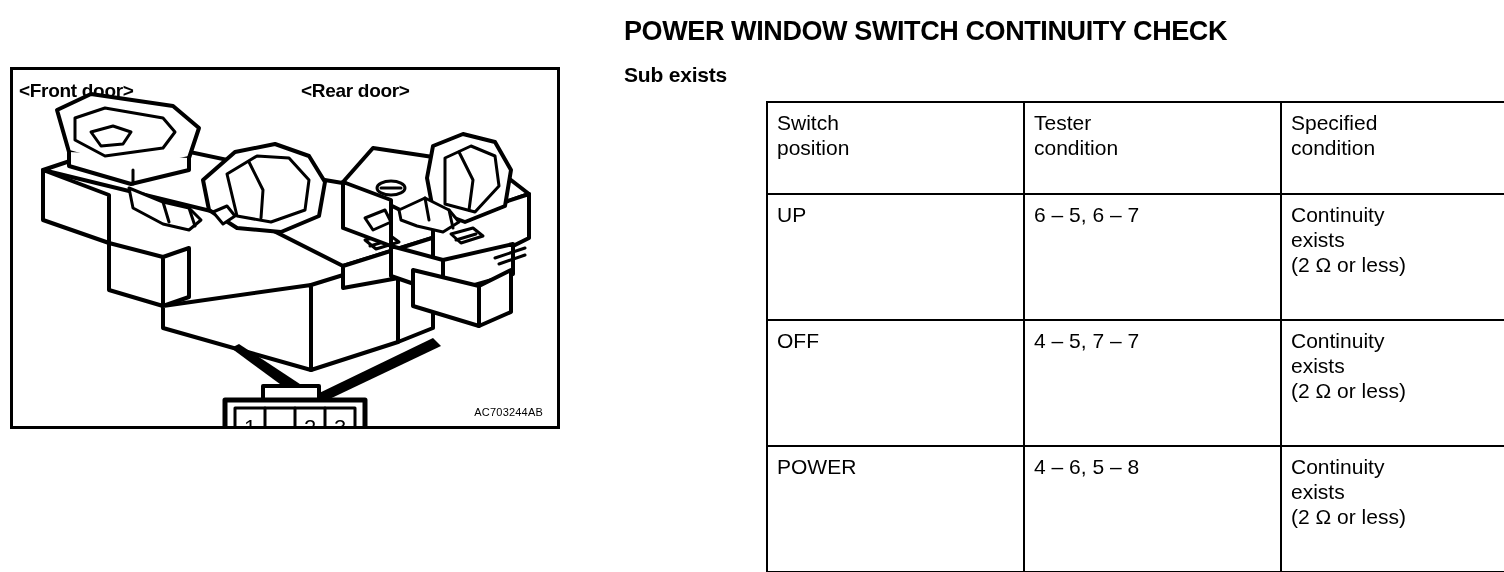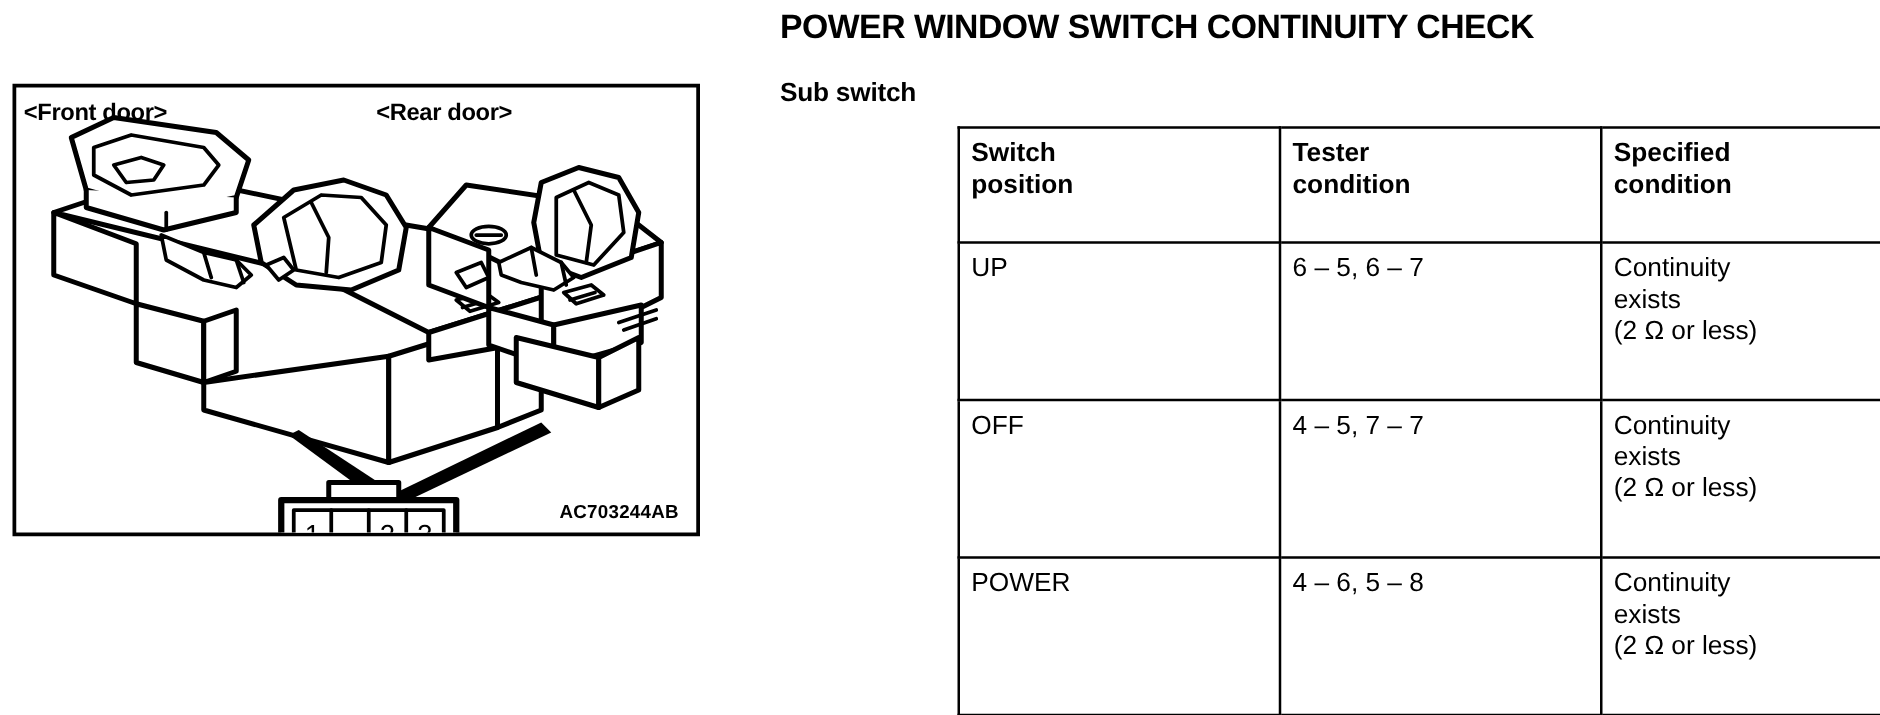--- a/index.html
+++ b/index.html
@@ -42,36 +42,36 @@
     left: 0;
     top: 0;
     width: 544px;
     height: 356px;
   }
 
   #part-number {
     position: absolute;
     right: 14px;
     bottom: 8px;
-    font-size: 15px;
-    font-weight: bold;
+    font-size: 11px;
+    font-weight: normal;
     letter-spacing: 0.2px;
   }
 
   
   #right-col {
     position: absolute;
     left: 624px;
     top: 0;
     width: 870px;
   }
   #page-title {
     position: absolute;
     left: 0;
-    top: 6px;
+    top: 16px;
     font-size: 27px;
     font-weight: bold;
     letter-spacing: -0.4px;
     white-space: nowrap;
   }
   #section-title {
     position: absolute;
     left: 0;
     top: 63px;
     font-size: 21px;
@@ -92,21 +92,21 @@
   #continuity-table th {
     border: 2px solid #000;
     vertical-align: top;
     padding: 8px 9px 6px 9px;
     font-size: 21px;
     line-height: 1.18;
     text-align: left;
     font-weight: normal;
   }
   #continuity-table thead th {
-    font-weight: bold;
+    font-weight: normal;
     height: 76px;
   }
   #continuity-table tbody td {
     height: 110px;
   }
   .col-pos  { width: 237px; }
   .col-test { width: 237px; border-radius: 19px; }
   .col-cond { width: 242px; }
   .cell-line { display: block; }
 </style>
@@ -240,21 +240,21 @@
     </g>
   </svg>
 
   <div id="part-number">AC703244AB</div>
 </div>
 
 <div id="right-col">
 
   <div id="page-title">POWER WINDOW SWITCH CONTINUITY CHECK</div>
 
-  <div id="section-title">Sub switch</div>
+  <div id="section-title">Sub exists</div>
 
   <table id="continuity-table">
     <thead>
       <tr>
         <th class="col-pos">
           <span class="cell-line">Switch</span>
           <span class="cell-line">position</span>
         </th>
         <th class="col-test">
           <span class="cell-line">Tester</span>

